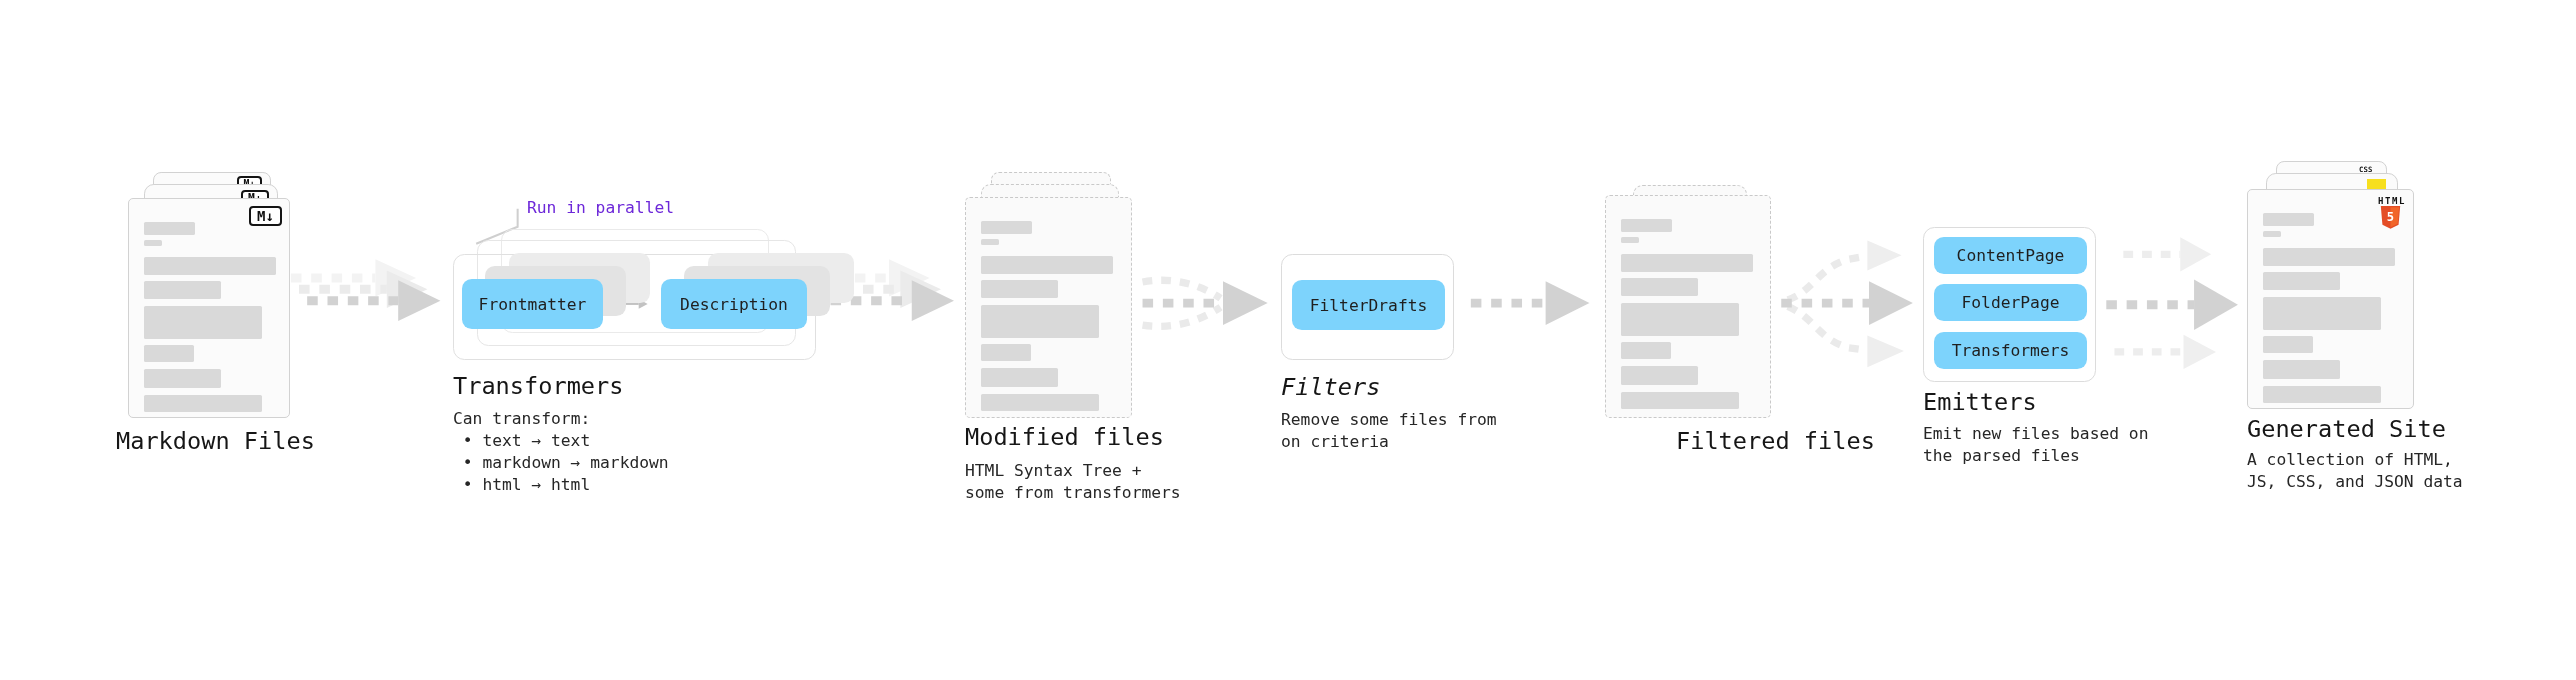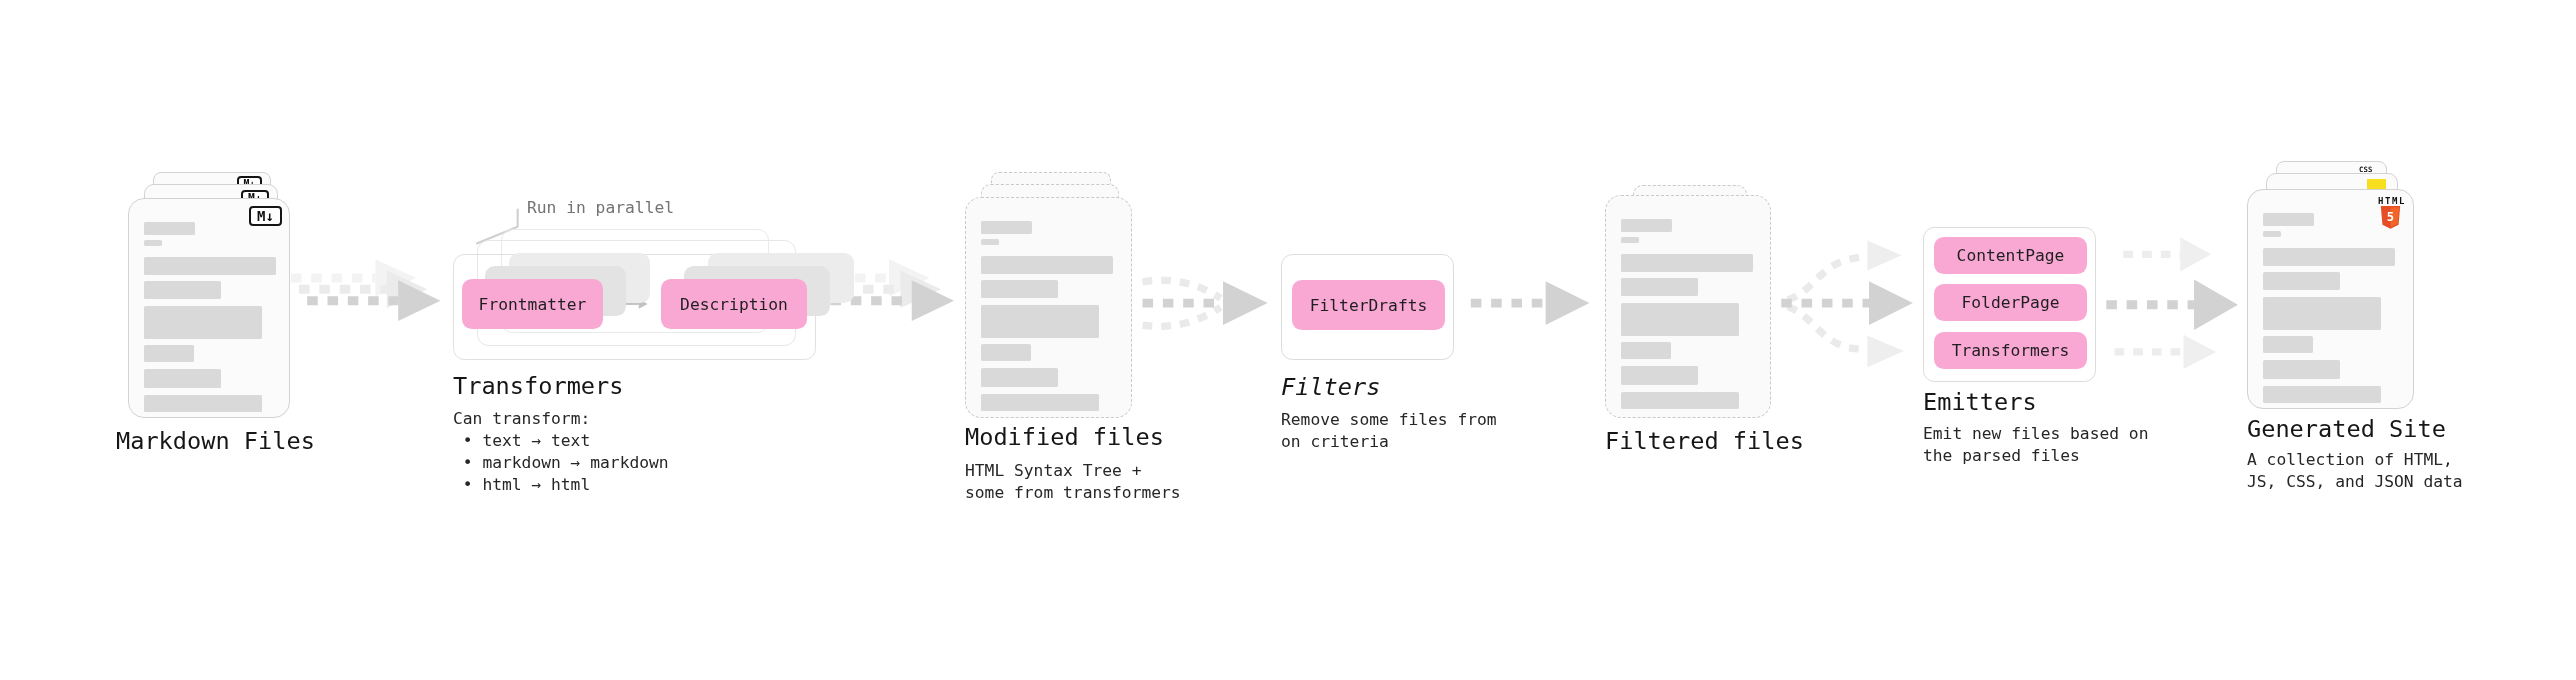--- a/index.html
+++ b/index.html
@@ -6,50 +6,50 @@
   #canvas {
     position:relative; width:2576px; height:681px; background:#ffffff;
     font-family:"DejaVu Sans Mono","Liberation Mono",monospace;
     color:#1c1c1c; overflow:hidden;
   }
   .abs { position:absolute; }
   svg.arrows { position:absolute; left:0; top:0; pointer-events:none; }
 
   
   .doc-card { position:absolute; background:#fbfbfb; border:1.6px solid #d2d2d2;
-              border-radius:16px; box-sizing:border-box; }
+              border-radius:5px; box-sizing:border-box; }
   .doc-card.dashed { border-style:dashed; border-color:#c9c9c9; background:#fafafa; }
   .bars { position:absolute; left:15.4px; top:23px; }
   .bar  { background:#d9d9d9; border-radius:1.6px; }
 
   
   .md-badge { position:absolute; border:2px solid #141414; border-radius:4.1px;
               background:#ffffff; color:#111; font-weight:bold;
               display:flex; align-items:center; justify-content:center; box-sizing:border-box; }
 
   
   .css-badge { position:absolute; text-align:center; color:#111; font-weight:bold; line-height:1; }
   .css-badge .bar-under { height:3.3px; background:#2965f1; margin-top:1.6px; border-radius:0.8px; }
   .js-badge { position:absolute; background:#f7df1e; }
   .html5-badge { position:absolute; text-align:center; line-height:1; }
   .html5-badge .word { font-size:9px; font-weight:bold; letter-spacing:1.6px; color:#111; }
 
   
   .frame { position:absolute; border:1.6px solid #e0e0e0; border-radius:11.4px;
            box-sizing:border-box; background:transparent; }
   .frame.solidbox { border-color:#dcdcdc; background:#ffffff; }
-  .pill { position:absolute; background:#f9a8d4; border-radius:9.8px;
+  .pill { position:absolute; background:#7dd3fc; border-radius:9.8px;
           display:flex; align-items:center; justify-content:center;
           font-size:16.3px; color:#1f1f1f; white-space:nowrap; }
   .pill.ghost1 { background:#e3e3e3; }
   .pill.ghost2 { background:#ececec; }
 
   .stage-label { position:absolute; font-size:23.6px; color:#161616; white-space:nowrap; }
   .stage-desc  { position:absolute; font-size:16.3px; line-height:22px; color:#262626; white-space:nowrap; }
-  .annotation  { position:absolute; font-size:16.3px; color:#737373; white-space:nowrap; }
+  .annotation  { position:absolute; font-size:16.3px; color:#6d28d9; white-space:nowrap; }
 </style>
 </head>
 <body>
 
 <div id="canvas">
 
   <svg class="arrows" width="2576" height="681" viewBox="0 0 3170 838">
 
     <g>
       <g transform="translate(-28,-28)">
@@ -209,21 +209,21 @@
           <div class="bar" style="width: 51px; height: 13px; margin-top: 0px;"></div>
           <div class="bar" style="width: 18px; height: 6.5px; margin-top: 4.9px;"></div>
           <div class="bar" style="width: 132px; height: 18px; margin-top: 10.6px;"></div>
           <div class="bar" style="width: 77px; height: 18px; margin-top: 6.5px;"></div>
           <div class="bar" style="width: 118px; height: 33px; margin-top: 6.5px;"></div>
           <div class="bar" style="width: 50px; height: 17px; margin-top: 6.5px;"></div>
           <div class="bar" style="width: 77px; height: 19.5px; margin-top: 6.5px;"></div>
           <div class="bar" style="width: 118px; height: 17px; margin-top: 6.5px;"></div>
         </div>
     </div>
-    <div class="stage-label" style="left:1605px; top:427px;">Filtered files</div>
+    <div class="stage-label" style="left:1676px; top:427px;">Filtered files</div>
   </div>
 
   <div class="abs">
     <div class="frame solidbox" style="left:1923px; top:227px; width:173px; height:155px;"></div>
     <div class="pill" style="left:1934px; top:237px; width:153px; height:37px;">ContentPage</div>
     <div class="pill" style="left:1934px; top:284px; width:153px; height:37px;">FolderPage</div>
     <div class="pill" style="left:1934px; top:332px; width:153px; height:37px;">Transformers</div>
     <div class="stage-label" style="left:1923px; top:388px;">Emitters</div>
     <div class="stage-desc" style="left:1923px; top:423px;">
       <div>Emit new files based on</div>

